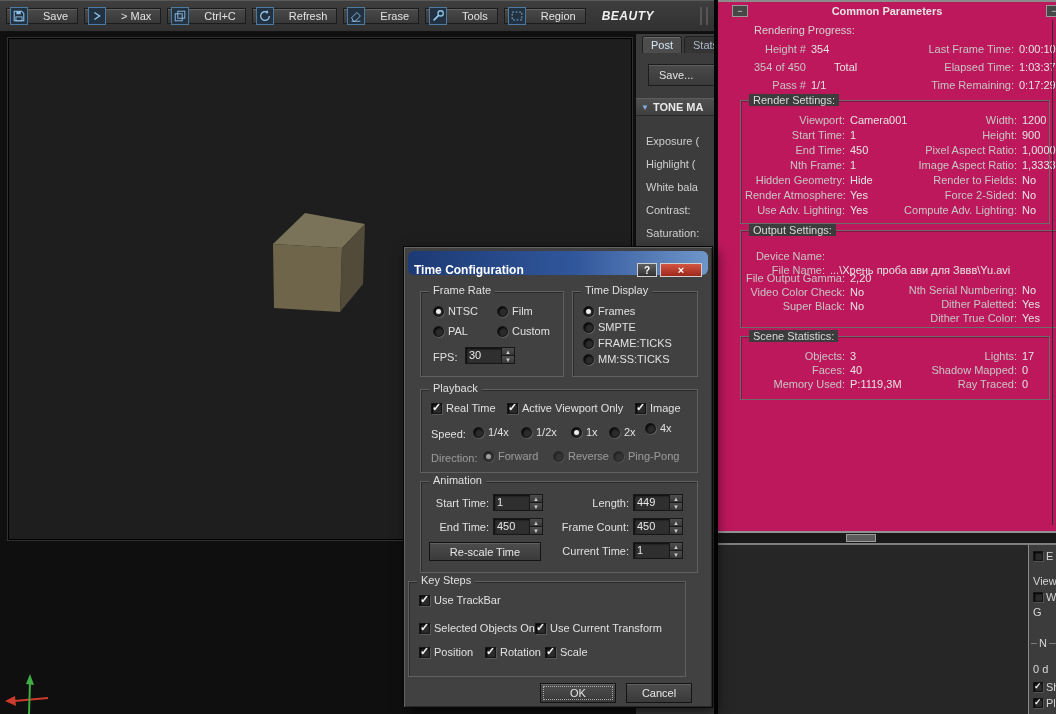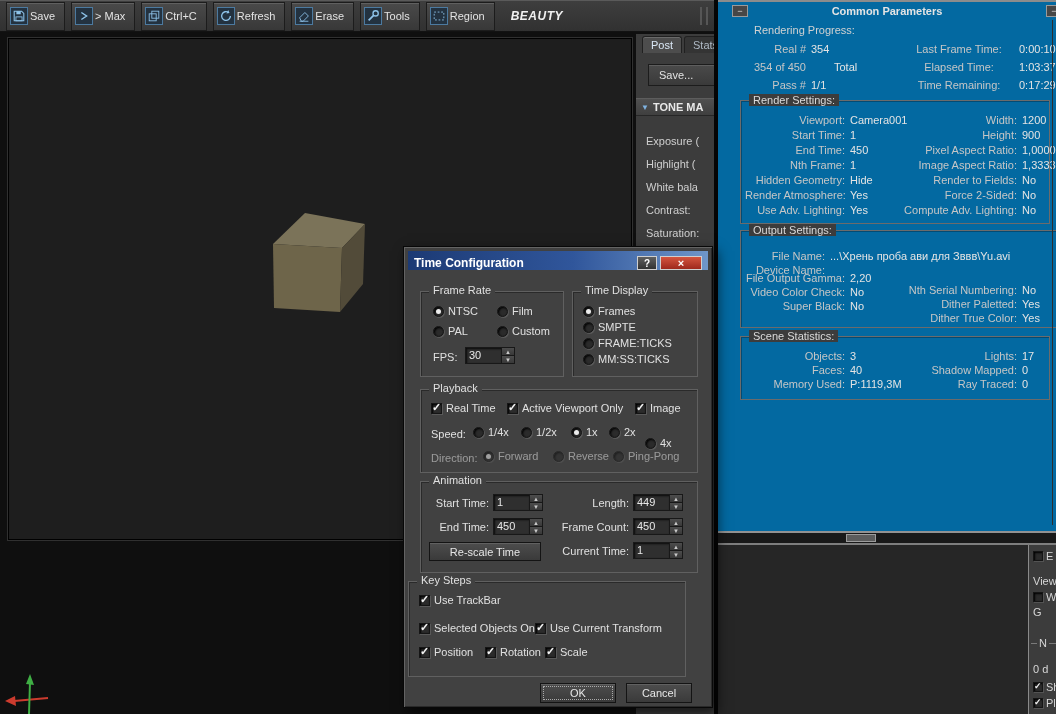--- a/index.html
+++ b/index.html
@@ -4,21 +4,21 @@
 <style>
   * { margin:0; padding:0; box-sizing:border-box; }
   html,body { width:1056px; height:714px; overflow:hidden; background:#0b0b0b;
               font-family:"Liberation Sans", sans-serif; font-size:11px; color:#d6d6d6; }
   #app { position:relative; width:1056px; height:714px; background:#101010; }
 
   
   #toolbar { position:absolute; left:0; top:0; width:714px; height:32px;
              background:linear-gradient(#3e3e3e,#313131); border-top:1px solid #5a5a5a;
              border-bottom:1px solid #121212; display:flex; align-items:center; padding:0 6px; gap:6px; }
-  .tbtn { height:29px; display:flex; align-items:center; gap:2px; padding:0 9px 0 3px;
+  .tbtn { height:16px; display:flex; align-items:center; gap:15px; padding:0 9px 0 3px;
           background:linear-gradient(#4a4a4a,#383838); border:1px solid #1c1c1c;
           box-shadow:inset 0 1px 0 #606060; color:#e3e3e3; font-size:11px; font-family:inherit; }
   .icbox { width:18px; height:18px; background:#233240; border:1px solid #4c7aa0;
            display:flex; align-items:center; justify-content:center; }
   .icbox svg { display:block; }
   #beauty { font-style:italic; font-weight:bold; font-size:12px; color:#f0f0f0; margin-left:10px; letter-spacing:.5px; }
   .tgrip { margin-left:auto; width:8px; height:18px; border-left:2px solid #565656; border-right:2px solid #565656; }
 
   
   #left-region { position:absolute; left:0; top:32px; width:714px; height:682px; background:#0f0f0f; }
@@ -41,36 +41,36 @@
              display:flex; align-items:center; gap:4px; padding:0 5px; font-weight:bold; color:#e9e9e9; white-space:nowrap; }
   .chev::before { content:"▼"; }
   .chev { color:#7fb2e0; font-size:8px; }
   .plist { position:absolute; left:10px; top:96px; width:68px; }
   .plabel { height:23px; line-height:23px; color:#cfcfcf; white-space:nowrap; }
 
   #vgap { position:absolute; left:714px; top:0; width:4px; height:714px; background:#050505; }
 
   
   #common { position:absolute; left:718px; top:0; width:338px; height:531px;
-            background:#0369a1; border-top:2px solid #8c8c8c; overflow:hidden; z-index:2; }
+            background:#be185d; border-top:2px solid #8c8c8c; overflow:hidden; z-index:2; }
   .ptrow { position:absolute; left:0; top:2px; width:100%; height:16px; }
   .mbox { position:absolute; width:16px; height:12px; top:1px; border:1px solid #9a9a9a;
           background:#474747; color:#ddd; font-size:9px; line-height:10px; text-align:center; }
   .mbox::before { content:"−"; }
   .mbox.l { left:14px; } .mbox.r { right:-6px; }
   .ptitle { display:block; text-align:center; color:#e4e4e4; font-weight:bold; line-height:15px; }
   .sec-label { position:absolute; color:#d2d2d2; }
   .col { position:absolute; }
   .kv { display:flex; white-space:nowrap; }
   .kv .k { text-align:right; color:#c6c6c6; }
   .kv .v { margin-left:5px; color:#e4e4e4; }
   .col.rp .kv { height:18px; line-height:18px; }
   .col.g15 .kv { height:15px; line-height:15px; }
   .col.g14 .kv { height:14px; line-height:14px; }
-  .rp1 .k { width:80px; } .rp2 .k { width:110px;text-align:center; }
+  .rp1 .k { width:80px; } .rp2 .k { width:110px; }
   .rp1 div.kv:nth-of-type(2) .v { margin-left:28px; }
   .gl .k { width:100px; } .gr .k { width:128px; } .gfull .k { width:80px; }
   .grp { position:absolute; border:1px solid #6b6b6b; box-shadow:inset 1px 1px 0 rgba(0,0,0,.28); }
   .gtitle { position:absolute; top:-7px; left:8px; background:#3c3c3c; padding:0 4px; color:#dadada; }
   .vline { position:absolute; right:3px; top:18px; bottom:6px; width:1px; background:#2e2e2e; }
 
   
   #split { position:absolute; left:718px; top:531px; width:338px; height:14px; background:#191919;
            border-top:2px solid #929292; border-bottom:2px solid #7e7e7e; z-index:2; }
   #grip { position:absolute; left:128px; top:1px; width:30px; height:8px; background:#5c5c5c; border:1px solid #9c9c9c; }
@@ -99,21 +99,21 @@
         display:flex; align-items:center; justify-content:center; }
   .ar.up { border-bottom:1px solid #181818; }
   .ar.up::before { content:"▲"; } .ar.dn::before { content:"▼"; }
 
   
   #dlg { position:absolute; left:403px; top:246px; width:310px; height:462px; background:#414141;
          border:1px solid #080808; z-index:10;
          box-shadow:inset 1px 1px 0 #636363, inset -1px -1px 0 #292929, 4px 5px 12px rgba(0,0,0,.65); }
   .dtitle { position:absolute; left:4px; top:4px; right:4px; height:19px;
             background:linear-gradient(90deg,#1c3a74 0%, #30569b 55%, #6f96c9 100%);
-            display:flex; align-items:flex-end; padding:0 6px; color:#fff; font-weight:bold; font-size:12px; }
+            display:flex; align-items:flex-start; padding:12px 6px; color:#fff; font-weight:bold; font-size:12px;border-radius:6px; }
   .dhelp { margin-left:auto; width:20px; height:14px; background:linear-gradient(#606060,#323232);
            border:1px solid #cfcfcf; color:#fff; font-size:10px; font-weight:bold;
            display:flex; align-items:center; justify-content:center; font-family:inherit; }
   .dclose { margin-left:3px; width:42px; height:14px; background:linear-gradient(#d4553f,#9e281c);
             border:1px solid #cfcfcf; color:#fff; font-size:11px; font-weight:bold; line-height:1;
             display:flex; align-items:center; justify-content:center; font-family:inherit; }
   .dgrp { position:absolute; border:1px solid #606060; box-shadow:inset 1px 1px 0 rgba(0,0,0,.35); }
   .dgt { position:absolute; top:-8px; left:8px; background:#414141; padding:0 4px; color:#e0e0e0; }
   .ritem, .citem { position:absolute; display:flex; align-items:center; gap:4px; color:#e0e0e0; white-space:nowrap; }
   .dlabel { position:absolute; color:#e0e0e0; white-space:nowrap; }
@@ -238,21 +238,21 @@
     <div class="ptrow">
       <span class="mbox l"></span>
       <span class="ptitle">Common Parameters</span>
       <span class="mbox r"></span>
     </div>
 
     <div class="sec-label" style="left:36px; top:22px">Rendering Progress:</div>
     <div class="col rp rp1" style="left:8px; top:38px">
 
     <div class="kv">
-          <span class="k">Real #</span>
+          <span class="k">Height #</span>
           <span class="v">354</span>
         </div>
         <div class="kv">
           <span class="k">354 of 450</span>
           <span class="v">Total</span>
         </div>
         <div class="kv">
           <span class="k">Pass #</span>
           <span class="v">1/1</span>
         </div>
@@ -337,26 +337,26 @@
             <span class="v">No</span>
           </div>
         </div>
     </div>
 
     <div class="grp" style="left:22px; top:228px; width:348px; height:98px">
       <span class="gtitle">Output Settings:</span>
       <div class="col g14 gfull" style="left:4px; top:18px">
 
       <div class="kv">
+            <span class="k">Device Name:</span>
+            <span class="v"></span>
+          </div>
+          <div class="kv">
             <span class="k">File Name:</span>
             <span class="v">...\Хрень проба  ави для Зввв\Yu.avi</span>
-          </div>
-          <div class="kv">
-            <span class="k">Device Name:</span>
-            <span class="v"></span>
           </div>
         </div>
       <div class="col g14 gl" style="left:4px; top:40px">
 
       <div class="kv">
             <span class="k">File Output Gamma:</span>
             <span class="v">2,20</span>
           </div>
           <div class="kv">
             <span class="k">Video Color Check:</span>
@@ -536,21 +536,21 @@
         <span>1/2x</span>
       </label>
       <label class="ritem" style="left:150px; top:36px">
         <span class="radio on"></span>
         <span>1x</span>
       </label>
       <label class="ritem" style="left:188px; top:36px">
         <span class="radio"></span>
         <span>2x</span>
       </label>
-      <label class="ritem" style="left:224px; top:47px">
+      <label class="ritem" style="left:224px; top:32px">
         <span class="radio"></span>
         <span>4x</span>
       </label>
       <div class="dim">
         <span class="dlabel" style="left:10px; top:62px">Direction:</span>
         <label class="ritem" style="left:62px; top:60px">
           <span class="radio on"></span>
           <span>Forward</span>
         </label>
         <label class="ritem" style="left:132px; top:60px">

